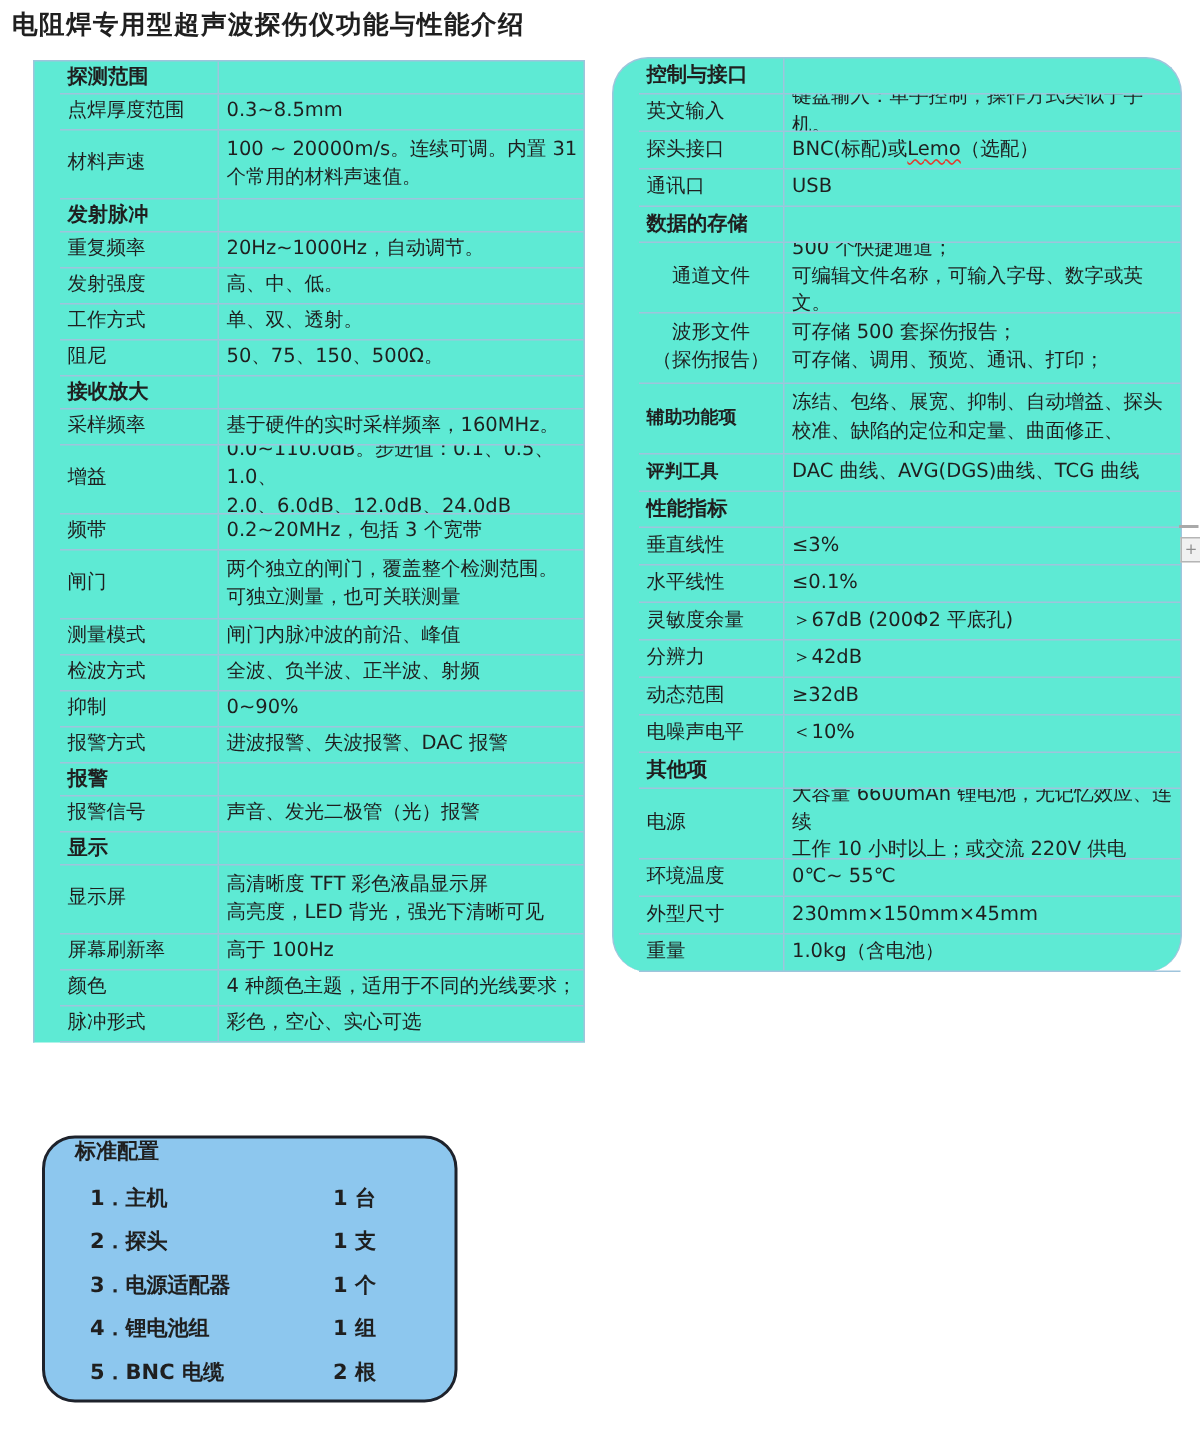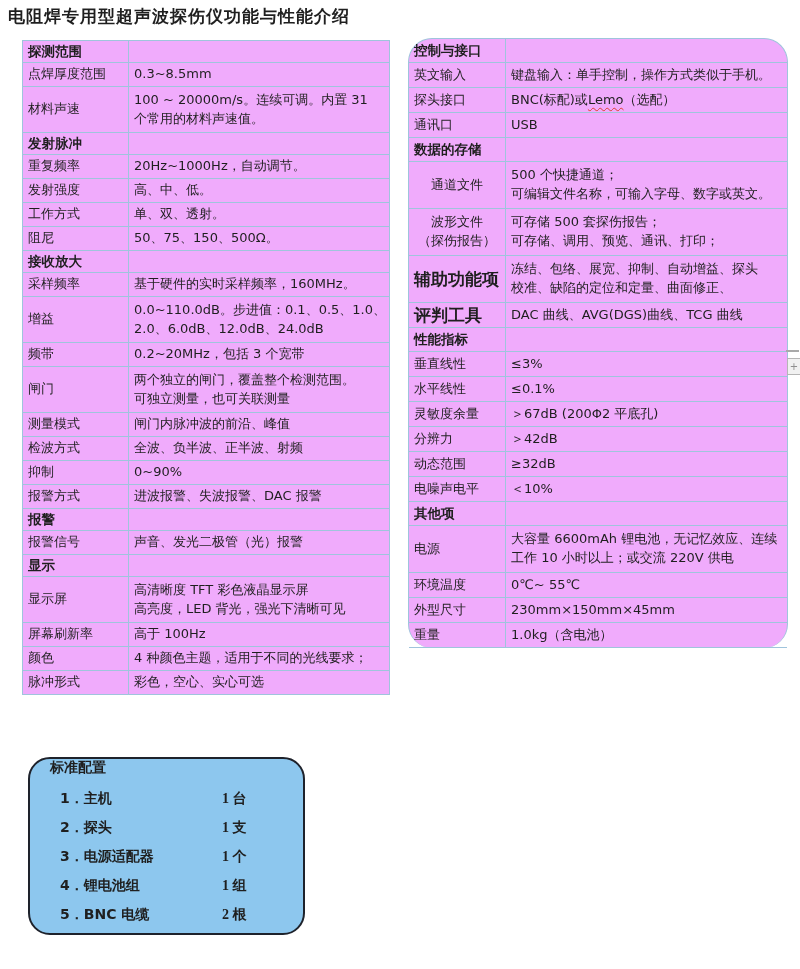--- a/index.html
+++ b/index.html
@@ -9,48 +9,48 @@
     --box_border:#1e222b;
     --wavy:#e03c31;
   }
   *{box-sizing:border-box;margin:0;padding:0;}
   html,body{background:#fff;}
   body{font-family:"DejaVu Sans","Liberation Sans",sans-serif;color:var(--text);}
   .page{position:relative;width:800px;height:969px;background:#fff;overflow:hidden;}
 
   .doc-title{position:absolute;left:8px;top:5px;font-size:17px;font-weight:bold;letter-spacing:1px;}
 
-  .tbl{position:absolute;border:1px solid var(--table_border);border-bottom:none;background:#f0abfc;}
+  .tbl{position:absolute;border:1px solid var(--table_border);border-bottom:none;background:#5eead4;padding-left:17px;}
   .tbl-left{left:22px;top:40px;width:368px;}
   .tbl-right{left:408px;top:38px;width:380px;border-radius:24px;}
   .row{display:flex;width:100%;border-bottom:1px solid var(--table_border);}
   .tbl-left  .row{height:24px;}
   .tbl-left  .row.section{height:22px;}
   .tbl-left  .row.double{height:46px;}
   .tbl-right .row{height:25px;}
   .tbl-right .row.section{height:24px;}
   .tbl-right .row.double{height:47px;}
   .cell{display:flex;align-items:center;font-size:13px;line-height:1.45;overflow:hidden;}
   .cell,.cell span{white-space:pre-line;}
   .label{border-right:1px solid var(--table_border);padding-left:5px;flex:0 0 auto;}
   .tbl-left  .label{width:106px;}
   .tbl-right .label{width:97px;}
   .value{flex:1 1 auto;padding-left:5px;padding-right:2px;}
   .row.section .label{font-weight:bold;font-size:13.5px;}
-  .row.emphasis .label{font-weight:bold;font-size:17px;}
+  .row.emphasis .label{font-weight:bold;font-size:12px;}
   .row.indent .label{justify-content:center;text-align:center;padding-left:0;}
   .wavy{text-decoration:underline;text-decoration-style:wavy;text-decoration-color:var(--wavy);text-decoration-thickness:1px;text-underline-offset:3px;}
 
   .config-box{position:absolute;left:28px;top:757px;width:277px;height:178px;
     background:var(--box_fill);border:2px solid var(--box_border);border-radius:22px;
     padding:0 0 0 20px;}
   .config-title{font-size:14px;font-weight:bold;margin-bottom:7px;}
   .cfg-item{display:flex;height:29px;align-items:center;padding-left:10px;font-size:14px;font-weight:bold;}
   .cfg-name{width:162px;}
-  .cfg-qty{flex:0 0 auto;font-family:Liberation Serif, serif;}
+  .cfg-qty{flex:0 0 auto;}
 
   .handle-dash{position:absolute;left:786px;top:350px;width:13px;height:2px;background:#a9a9a9;}
   .handle-plus{position:absolute;left:787px;top:358px;width:13px;height:17px;background:#f1f1f1;
     border:1px solid #b5b5b5;border-right:none;color:#8f8f8f;font-size:10px;line-height:15px;text-align:center;}
 </style>
 </head>
 <body>
 
 <div class="page">
 

